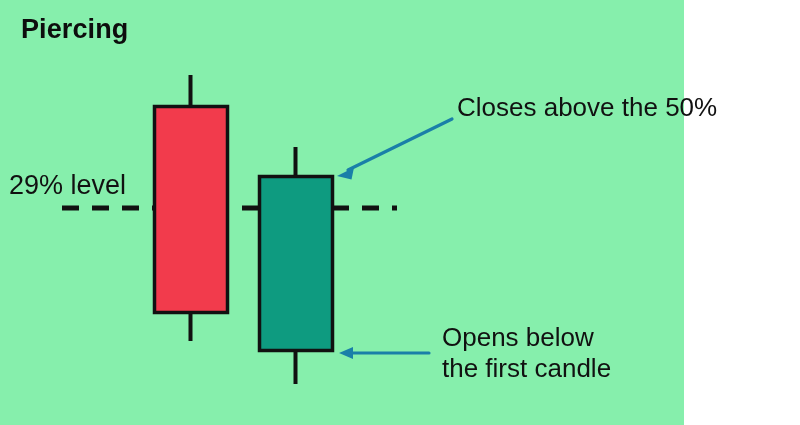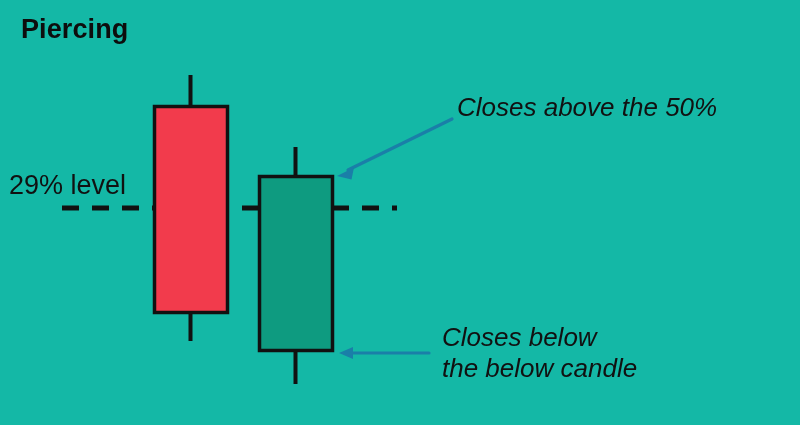--- a/index.html
+++ b/index.html
@@ -8,23 +8,23 @@
   }
   body {
     width: 800px;
     height: 425px;
     background: #ffffff;
     font-family: "Liberation Sans", sans-serif;
     overflow: hidden;
   }
   #canvas {
     position: relative;
-    width: 800px;
+    width: 684px;
     height: 425px;
-    background: #14b8a6;
+    background: #86efac;
   }
 
   
   #chart-title {
     position: absolute;
     left: 21px;
     top: 12px;
     font-size: 27px;
     font-weight: bold;
     letter-spacing: 0.1px;
@@ -55,21 +55,20 @@
   }
 
   
   .annotation {
     position: absolute;
     font-size: 26px;
     font-weight: normal;
     color: #111111;
     line-height: 31px;
     white-space: nowrap;
-    font-style: italic;
   }
   #annotation-close {
     left: 457px;
     top: 92px;
   }
   #annotation-open {
     left: 442px;
     top: 322px;
   }
   .annotation-line {
@@ -110,17 +109,17 @@
       <line x1="429" y1="353" x2="350" y2="353" stroke="#1A7FA8" stroke-width="3.2" stroke-linecap="round"></line>
       <polygon points="339,353 353,347 353,359" fill="#1A7FA8"></polygon>
     </g>
   </svg>
 
   <div class="annotation" id="annotation-close">
     <span class="annotation-line">Closes above the 50%</span>
   </div>
 
   <div class="annotation" id="annotation-open">
-    <span class="annotation-line">Closes below</span>
-    <span class="annotation-line">the below candle</span>
+    <span class="annotation-line">Opens below</span>
+    <span class="annotation-line">the first candle</span>
   </div>
 
 </div>
 
 </body></html>

